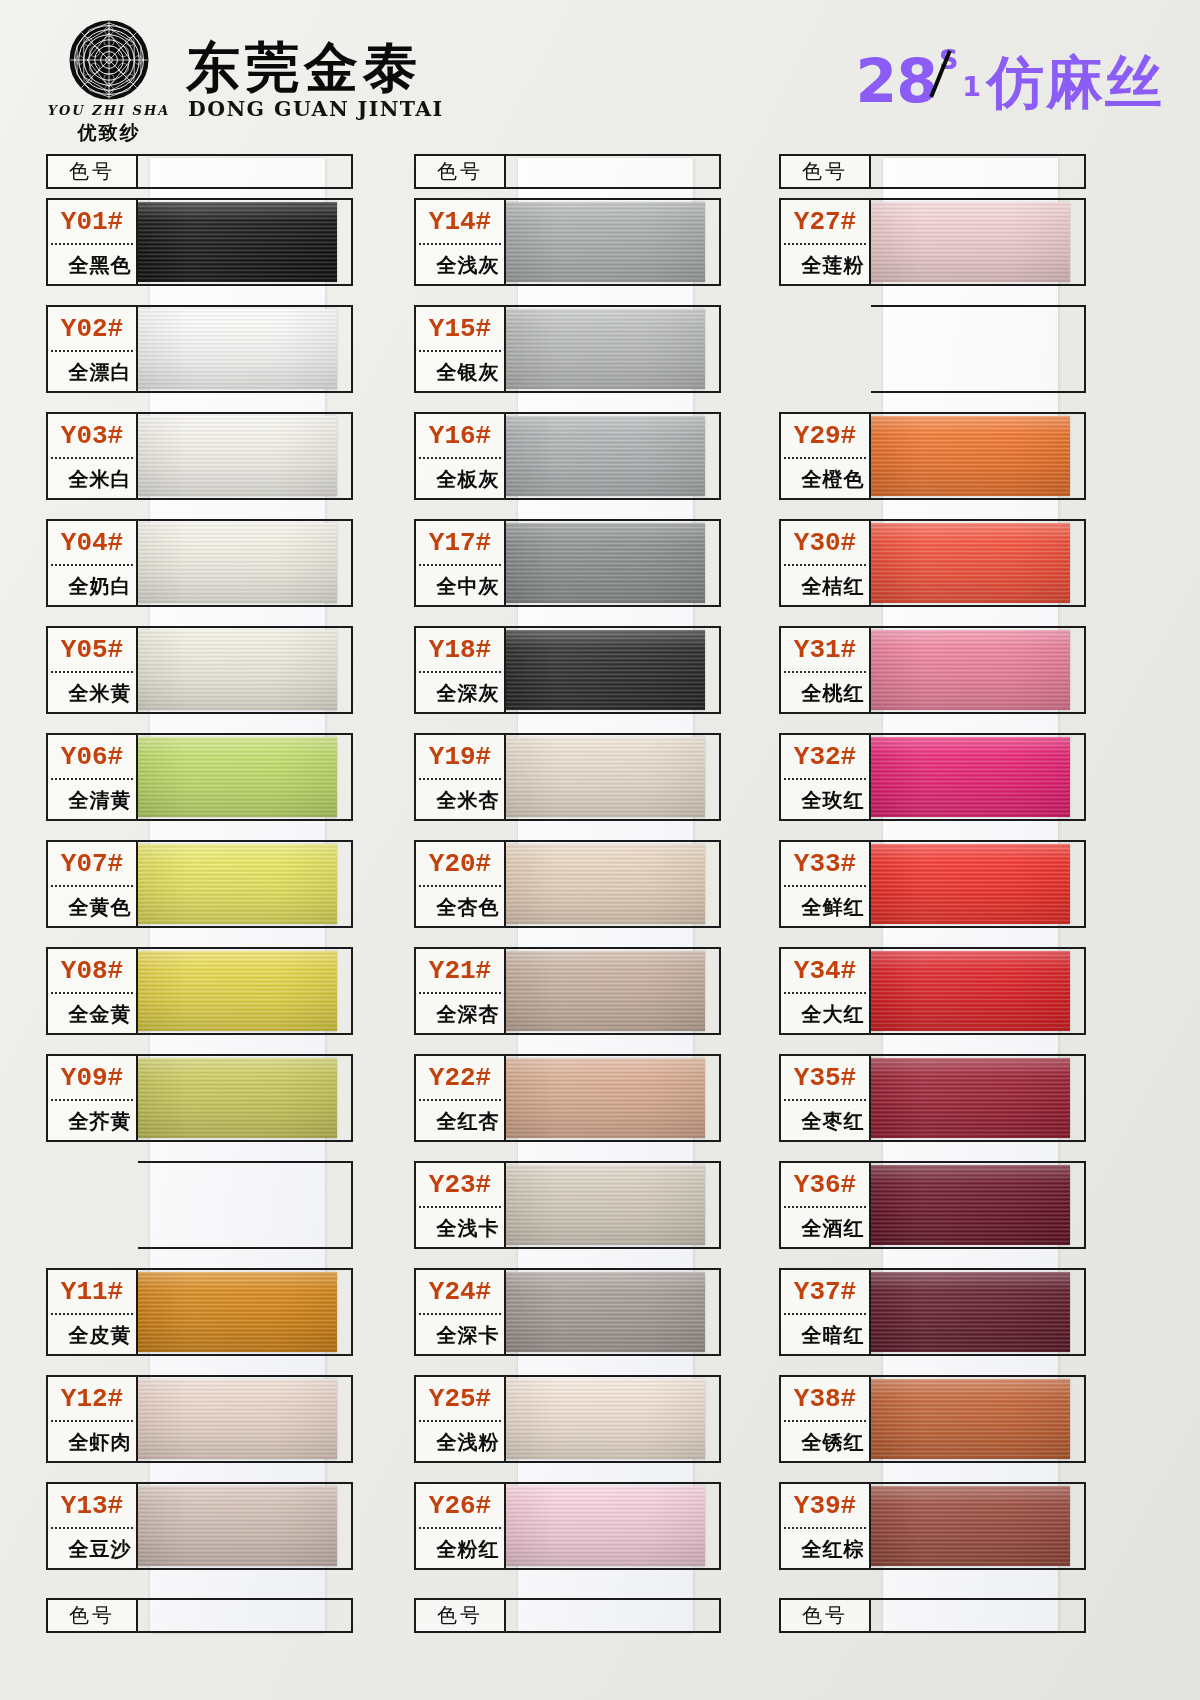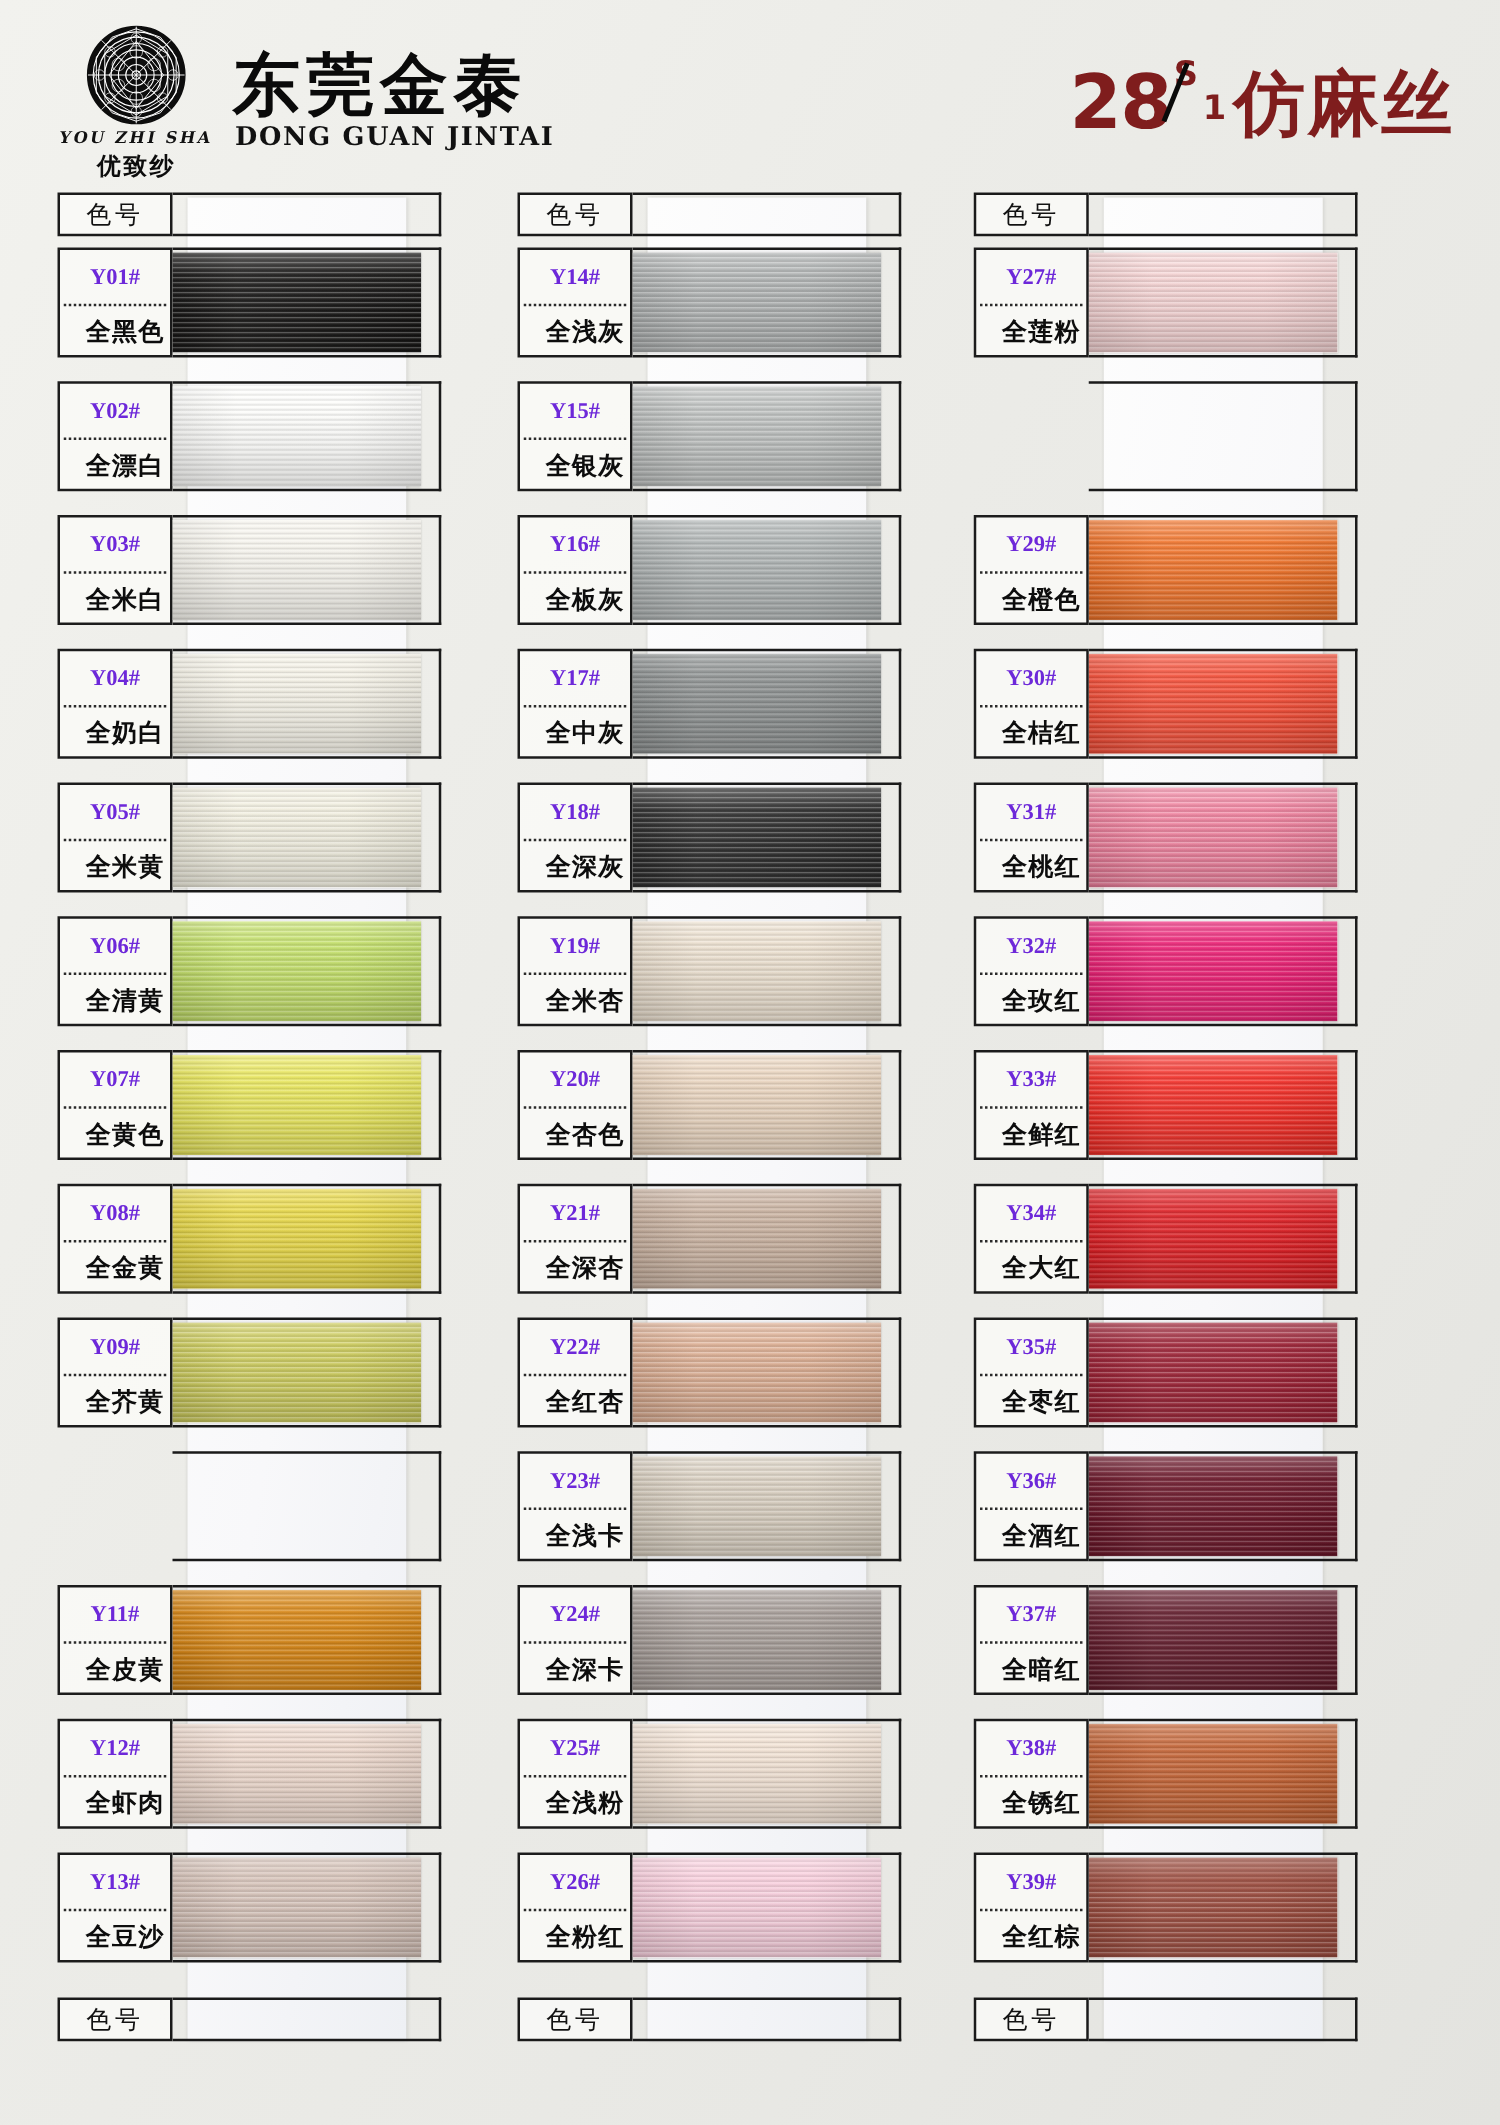--- a/index.html
+++ b/index.html
@@ -84,21 +84,21 @@
     color: #111;
     margin-top: 2px;
     margin-left: 2px;
   }
   .title-block {
     position: absolute;
     right: 36px;
     top: 46px;
     display: flex;
     align-items: baseline;
-    color: #7f1d1d;
+    color: #8b5cf6;
   }
   .title-num {
     font-family: "DejaVu Sans", sans-serif;
     font-weight: bold;
     font-size: 60px;
     letter-spacing: -1px;
     line-height: 1;
   }
   .title-frac {
     position: relative;
@@ -217,24 +217,24 @@
     border: 2px solid #1c1c1c;
     box-sizing: border-box;
     background: rgba(250,250,247,0.85);
     z-index: 4;
   }
   .label-code {
     height: 43px;
     display: flex;
     align-items: center;
     justify-content: center;
-    font-family: Liberation Serif, serif;
-    font-weight: bold;
-    font-size: 18px;
-    color: #6d28d9;
+    font-family: Liberation Mono, monospace;
+    font-weight: bold;
+    font-size: 26px;
+    color: #c2410c;
     letter-spacing: 0px;
   }
   .label-sep {
     height: 0;
     border-top: 2px dotted #2a2a2a;
     margin: 0 3px;
   }
   .label-name {
     height: 41px;
     display: flex;

